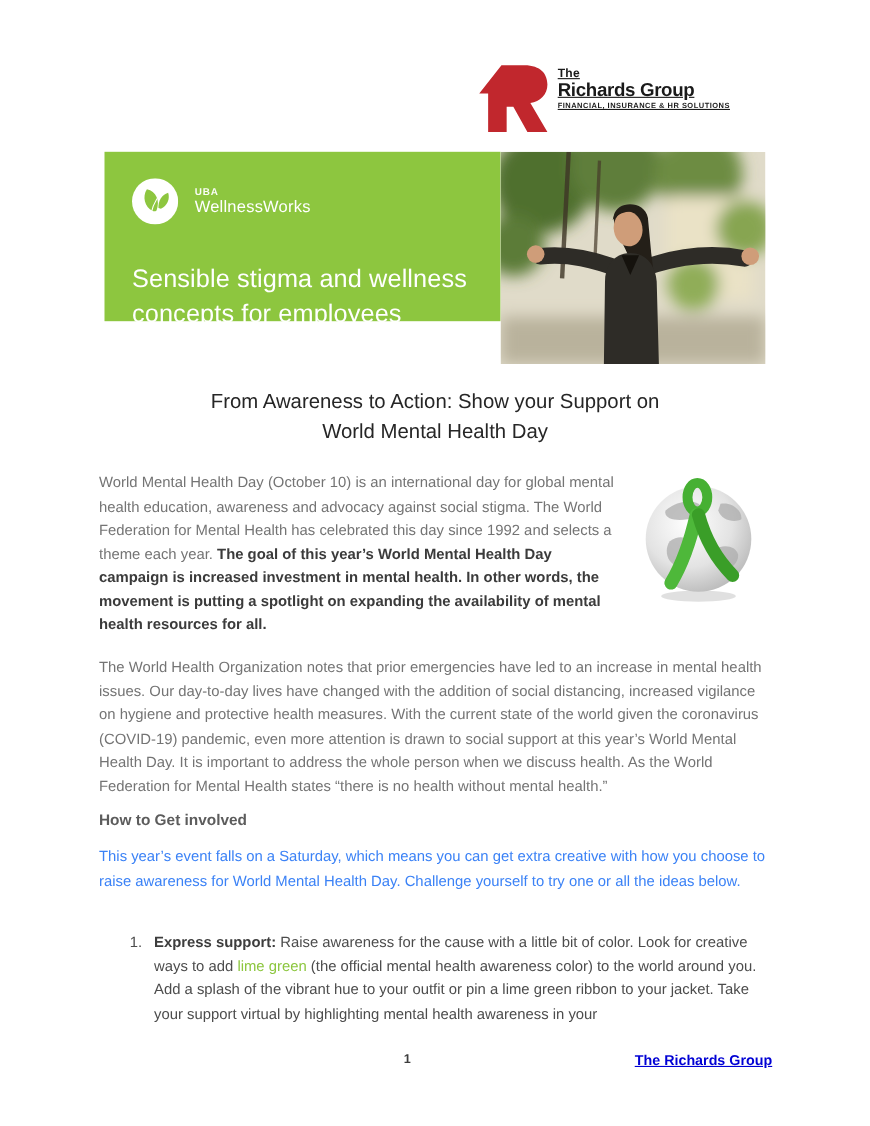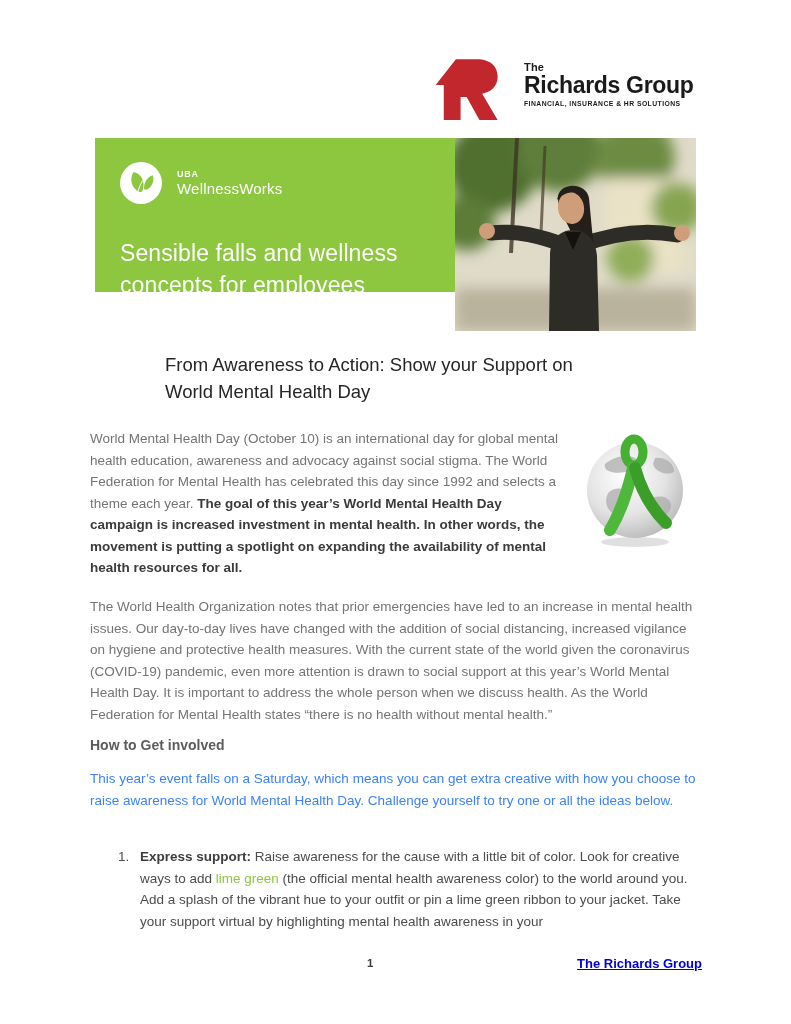--- a/index.html
+++ b/index.html
@@ -2,38 +2,38 @@
 <html><head>
 <meta charset="utf-8">
 <style>
   html,body{margin:0;padding:0;background:#ffffff;}
   .page{position:relative;width:791px;height:1024px;background:#fff;margin:0 auto;
         font-family:"Liberation Sans", sans-serif;overflow:hidden;}
 
   
   .brand{position:absolute;top:56px;left:435px;display:flex;align-items:flex-start;}
   .brand-mark{width:64px;height:66px;flex:0 0 auto;}
-  .brand-text{margin-left:25px;padding-top:6px;color:#1a1a1a;}
+  .brand-text{margin-left:8px;padding-top:6px;color:#1a1a1a;text-decoration:underline;}
   .brand-the{font-size:11px;font-weight:700;letter-spacing:.2px;line-height:1;}
-  .brand-name{font-size:23px;font-weight:700;letter-spacing:-.3px;line-height:1.08;}
+  .brand-name{font-size:17px;font-weight:700;letter-spacing:-.3px;line-height:1.08;}
   .brand-tagline{font-size:6.8px;font-weight:700;letter-spacing:.45px;margin-top:2px;}
 
   
   .banner{position:absolute;top:138px;left:95px;width:601px;height:154px;display:flex;}
   .banner-left{width:360px;background:#8dc63f;color:#fff;box-sizing:border-box;padding:24px 22px 0 25px;}
   .banner-brand{display:flex;align-items:center;}
   .leaf-circle{width:42px;height:42px;flex:0 0 auto;}
   .banner-brand-text{margin-left:15px;}
   .banner-uba{font-size:9px;font-weight:700;letter-spacing:.8px;opacity:.95;}
   .banner-ww{font-size:15px;letter-spacing:.2px;margin-top:1px;}
   .banner-tagline{margin-top:34px;font-size:23px;font-weight:400;line-height:1.38;letter-spacing:.1px;}
   .banner-photo{width:241px;height:193px;overflow:hidden;flex:0 0 auto;}
 
   
-  .title{position:absolute;top:352px;left:165px;width:461px;margin:0;text-align:left;
+  .title{position:absolute;top:352px;left:165px;width:461px;margin:0;text-align:center;
          font-size:18.5px;font-weight:400;color:#262626;line-height:1.45;}
   .para{font-size:13.5px;line-height:21.5px;margin:0;color:#747474;}
   .row1{position:absolute;top:428px;left:90px;width:612px;display:flex;}
   .para1{width:474px;}
   .para1 strong{color:#3b3b3b;font-weight:700;}
   .wmhd{margin:0 0 0 4px;width:134px;text-align:center;padding-top:2px;}
   .wmhd-caption{font-family:"Liberation Serif", serif;color:#5e6b58;line-height:1.25;margin-top:2px;}
   .wmhd-l1{font-size:8.5px;letter-spacing:1.5px;}
   .wmhd-l2{font-size:12px;letter-spacing:.8px;}
   .wmhd-l3{font-size:11px;letter-spacing:1.2px;}
@@ -75,21 +75,21 @@
           <circle cx="24" cy="24" r="24" fill="#ffffff"></circle>
           <path d="M21.5,34 C13,30 10.5,19 15.5,11.5 C25,13.5 29.5,23.5 25.5,33.5 C24.4,34.6 22.6,34.6 21.5,34 Z" fill="#8dc63f"></path>
           <path d="M27.5,31 C27,23.5 31,17 37.5,15 C39.8,21.5 36.5,28.5 30,31.8 Z" fill="#8dc63f"></path>
           <path d="M20,36 C21,31 23,26 26,21" stroke="#ffffff" stroke-width="1.1" fill="none"></path>
         </svg>
         <div class="banner-brand-text">
           <div class="banner-uba">UBA</div>
           <div class="banner-ww">WellnessWorks</div>
         </div>
       </div>
-      <div class="banner-tagline">Sensible falls and wellness concepts for employees</div>
+      <div class="banner-tagline">Sensible stigma and wellness concepts for employees</div>
     </div>
     <div class="banner-photo">
       <svg viewBox="0 0 241 193" width="241" height="193">
         <defs>
             <filter id="blur1" x="-30%" y="-30%" width="160%" height="160%">
               <feGaussianBlur stdDeviation="7"></feGaussianBlur>
             </filter>
           </defs>
         <rect width="241" height="193" fill="#e0dbc9"></rect>
         <g filter="url(#blur1)">

